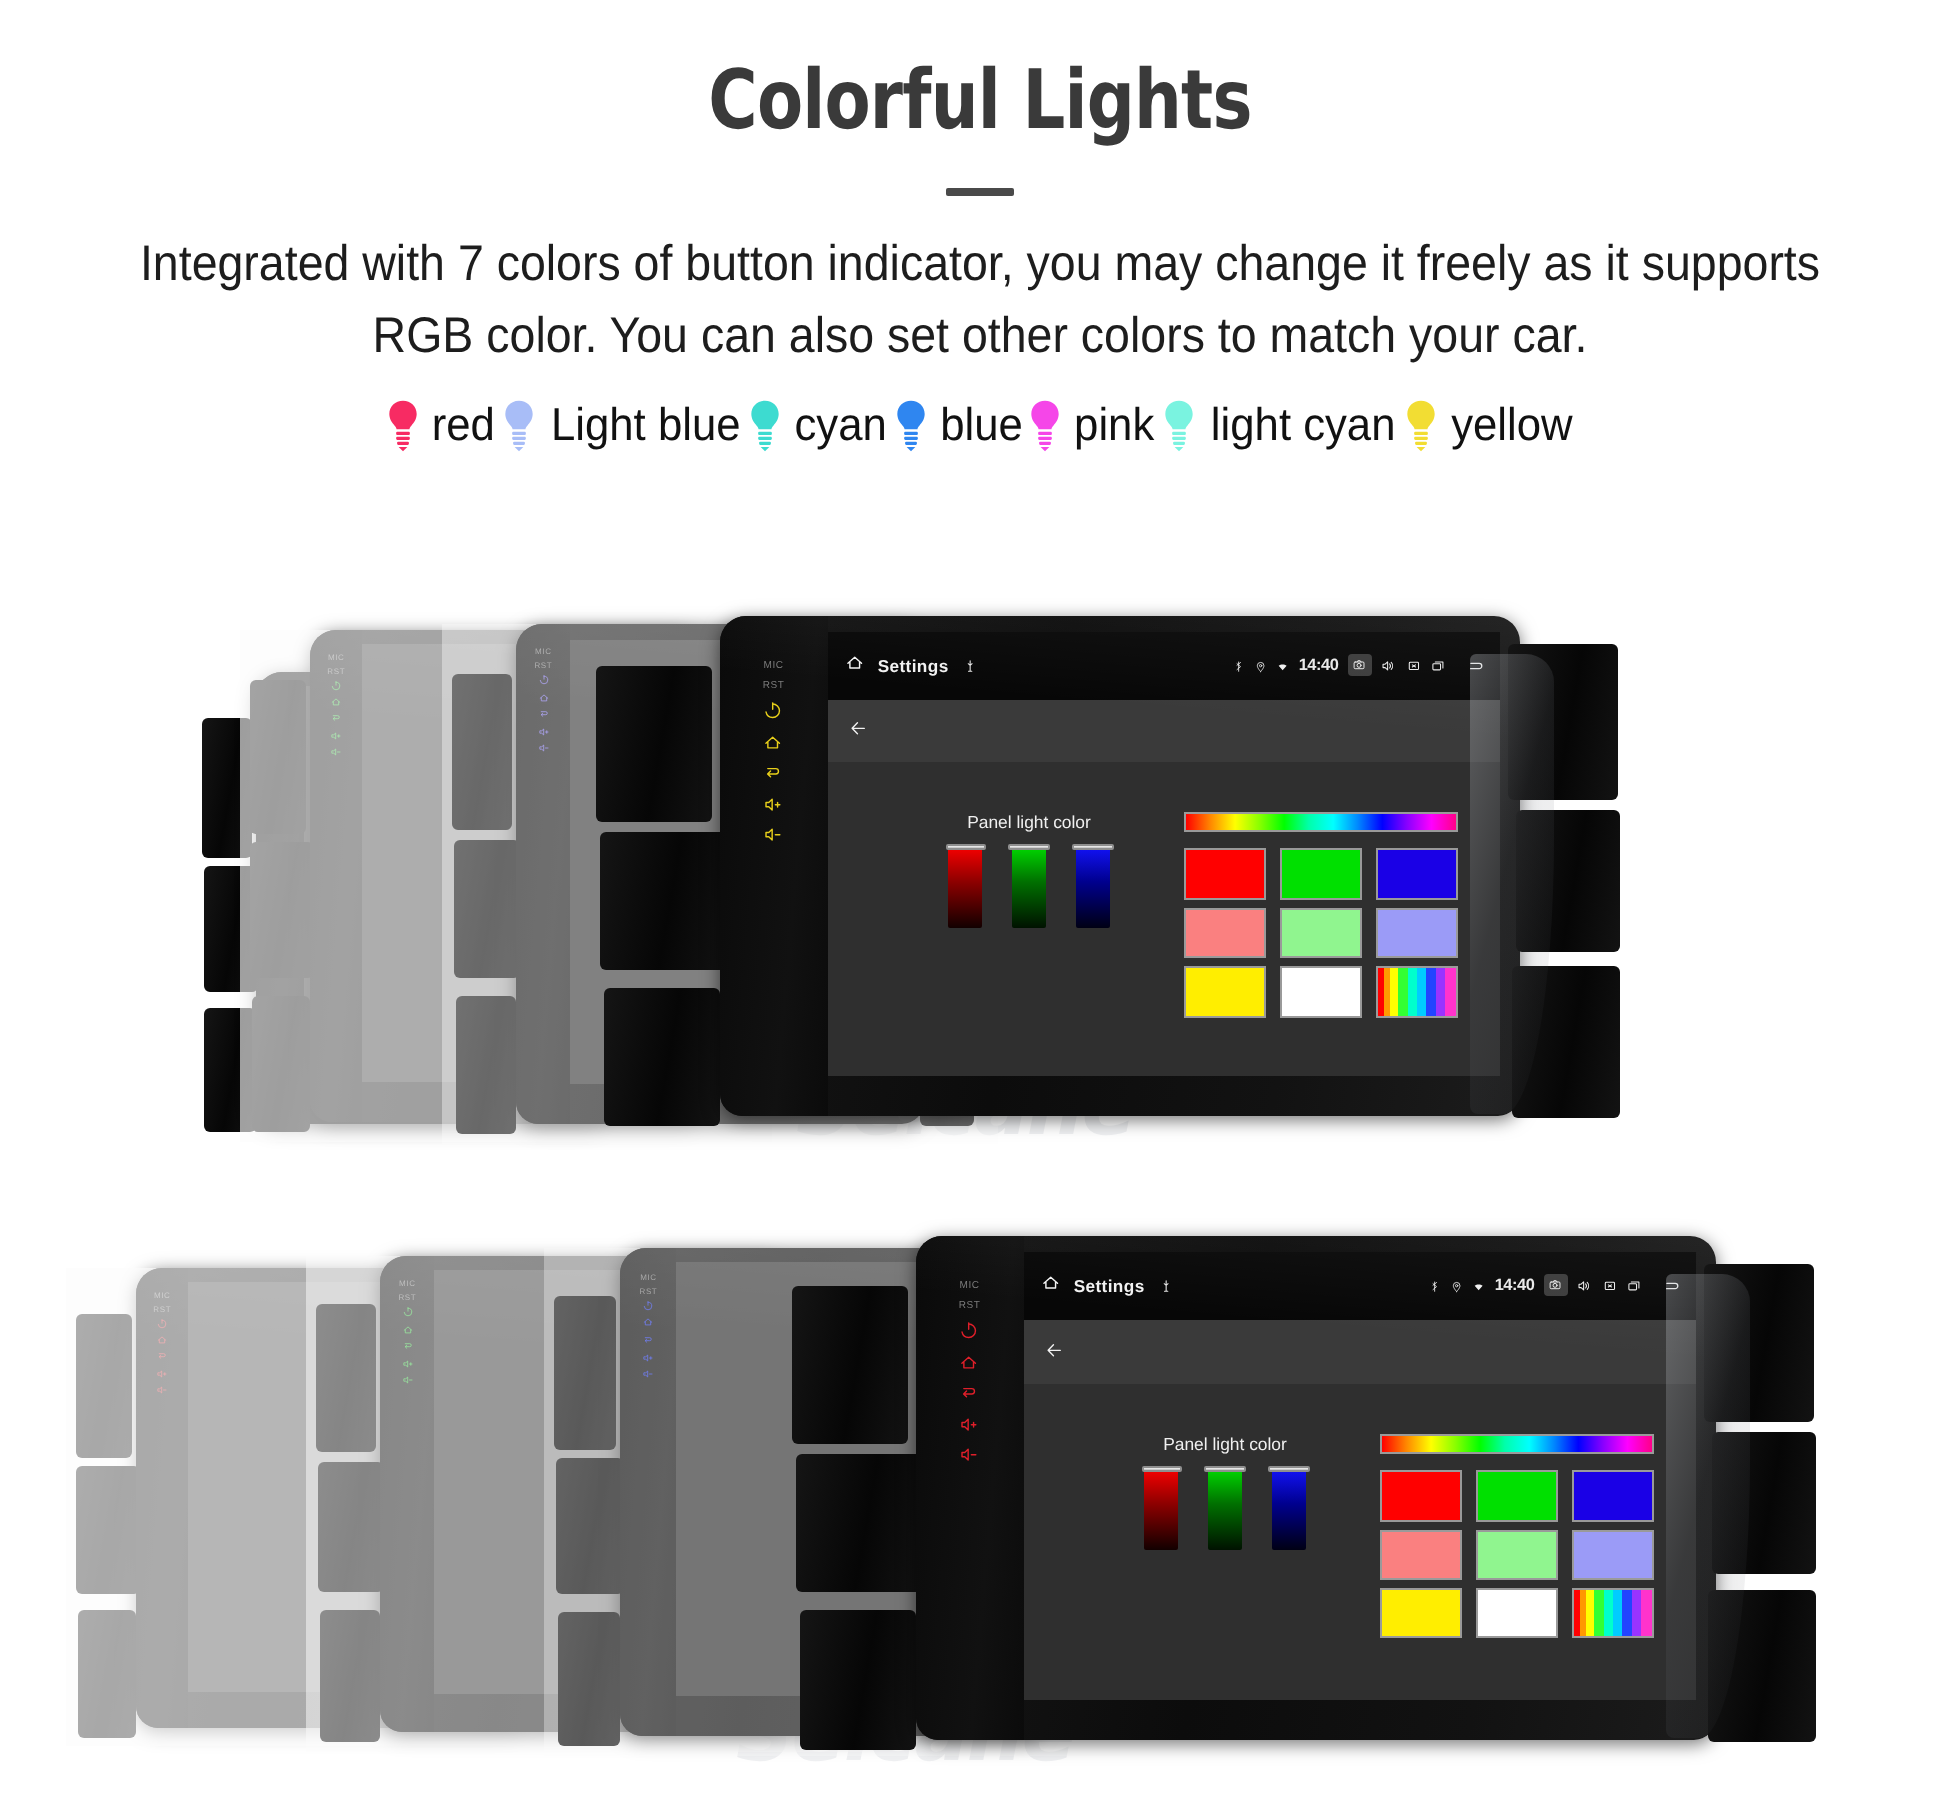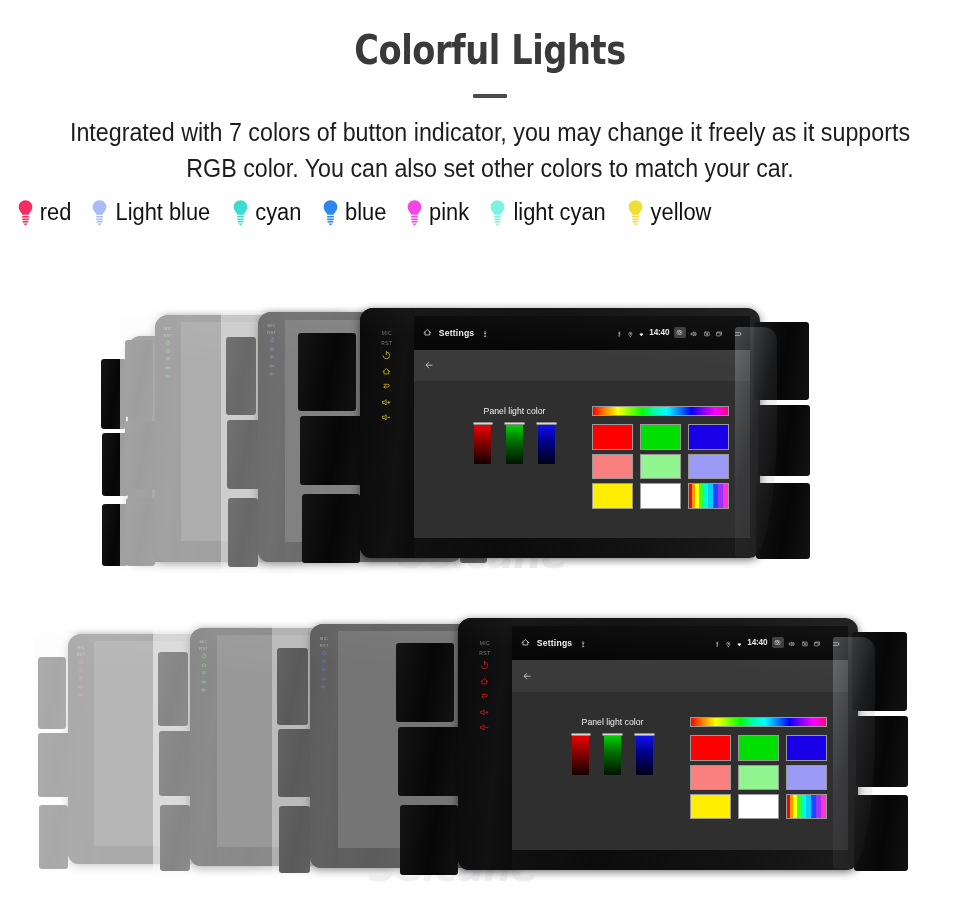--- a/index.html
+++ b/index.html
@@ -31,22 +31,23 @@
     color: #1d1d1d;
     line-height: 1.45;
     margin-top: 16px;
     padding: 0 28px;
     transform: scaleX(0.93);
   }
 
   
   .legend {
     display: flex;
+    justify-content: center;
     align-items: center;
-    gap: 18px;
+    gap: 1px;
     margin-top: 12px;
     padding: 0 16px;
   }
   .legend-item { display: flex; align-items: center; gap: 4px; }
   .legend-label { font-size: 23px; color: #111; white-space: nowrap; transform: scaleX(0.95); }
   .bulb { width: 19px; height: 27px; display:block; }
 
   
   .cluster { position: absolute; }
   #cluster-top    { left: 0; top: 272px;  width: 980px; height: 288px; }

